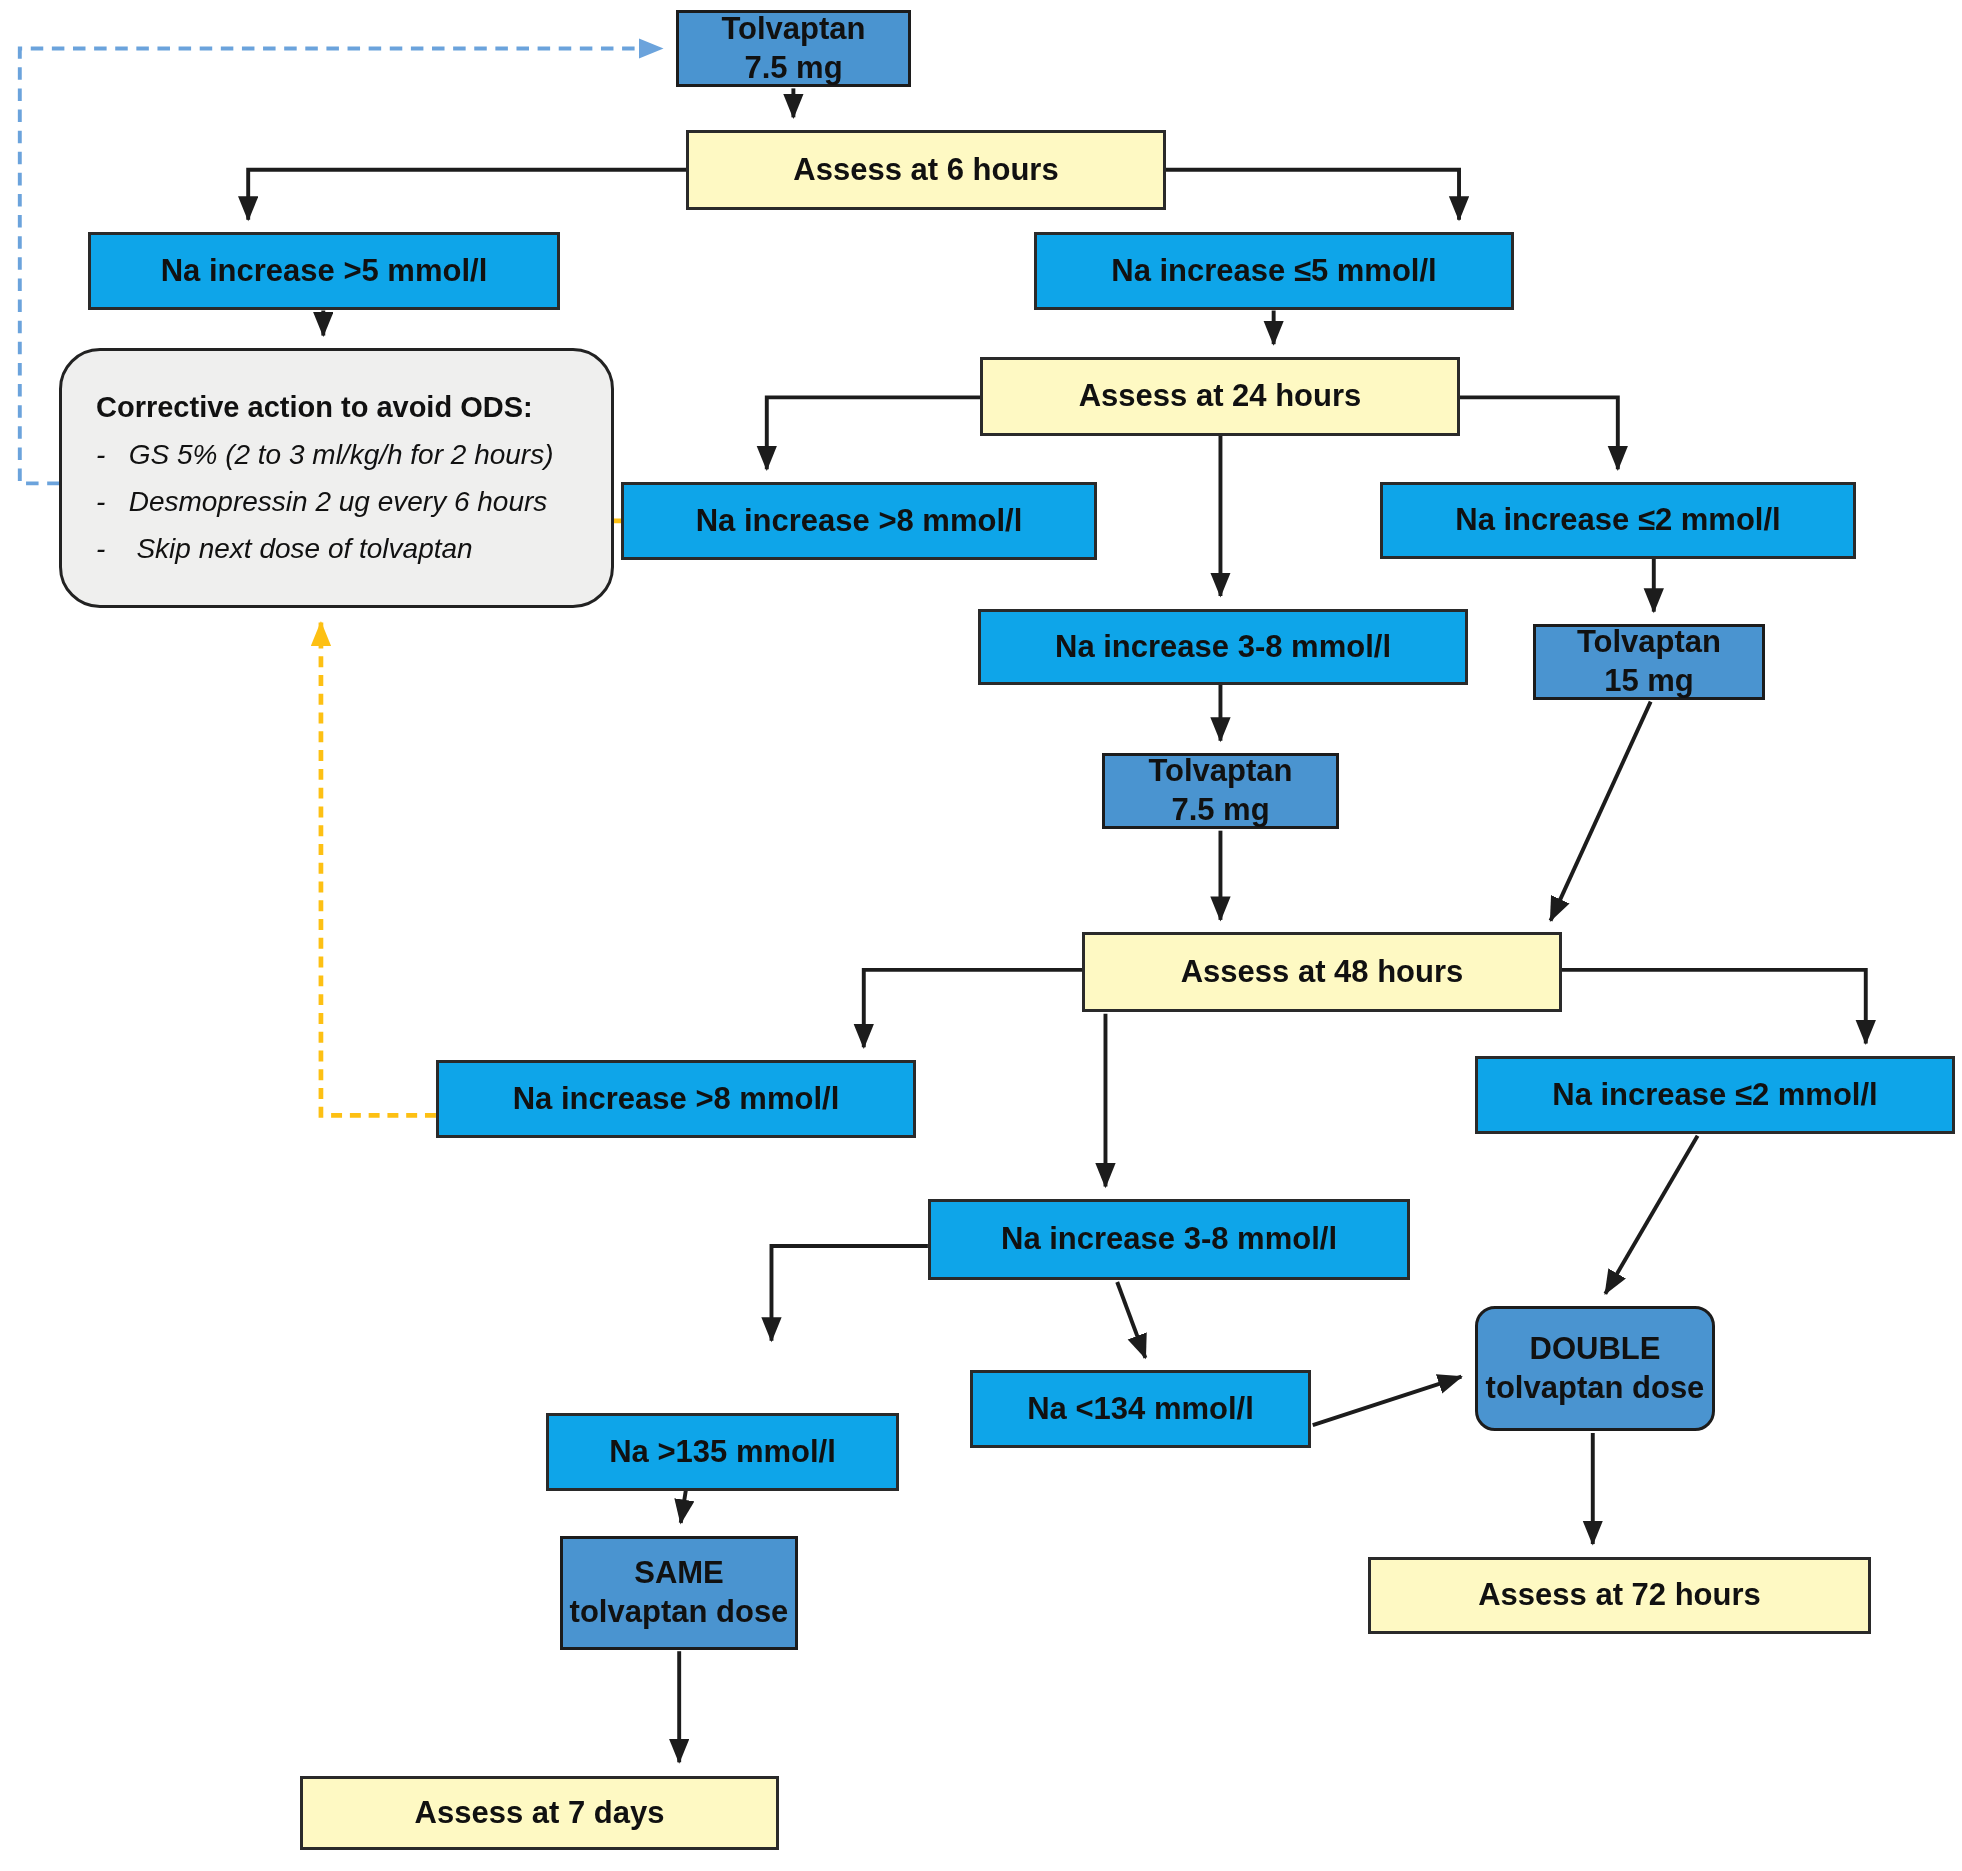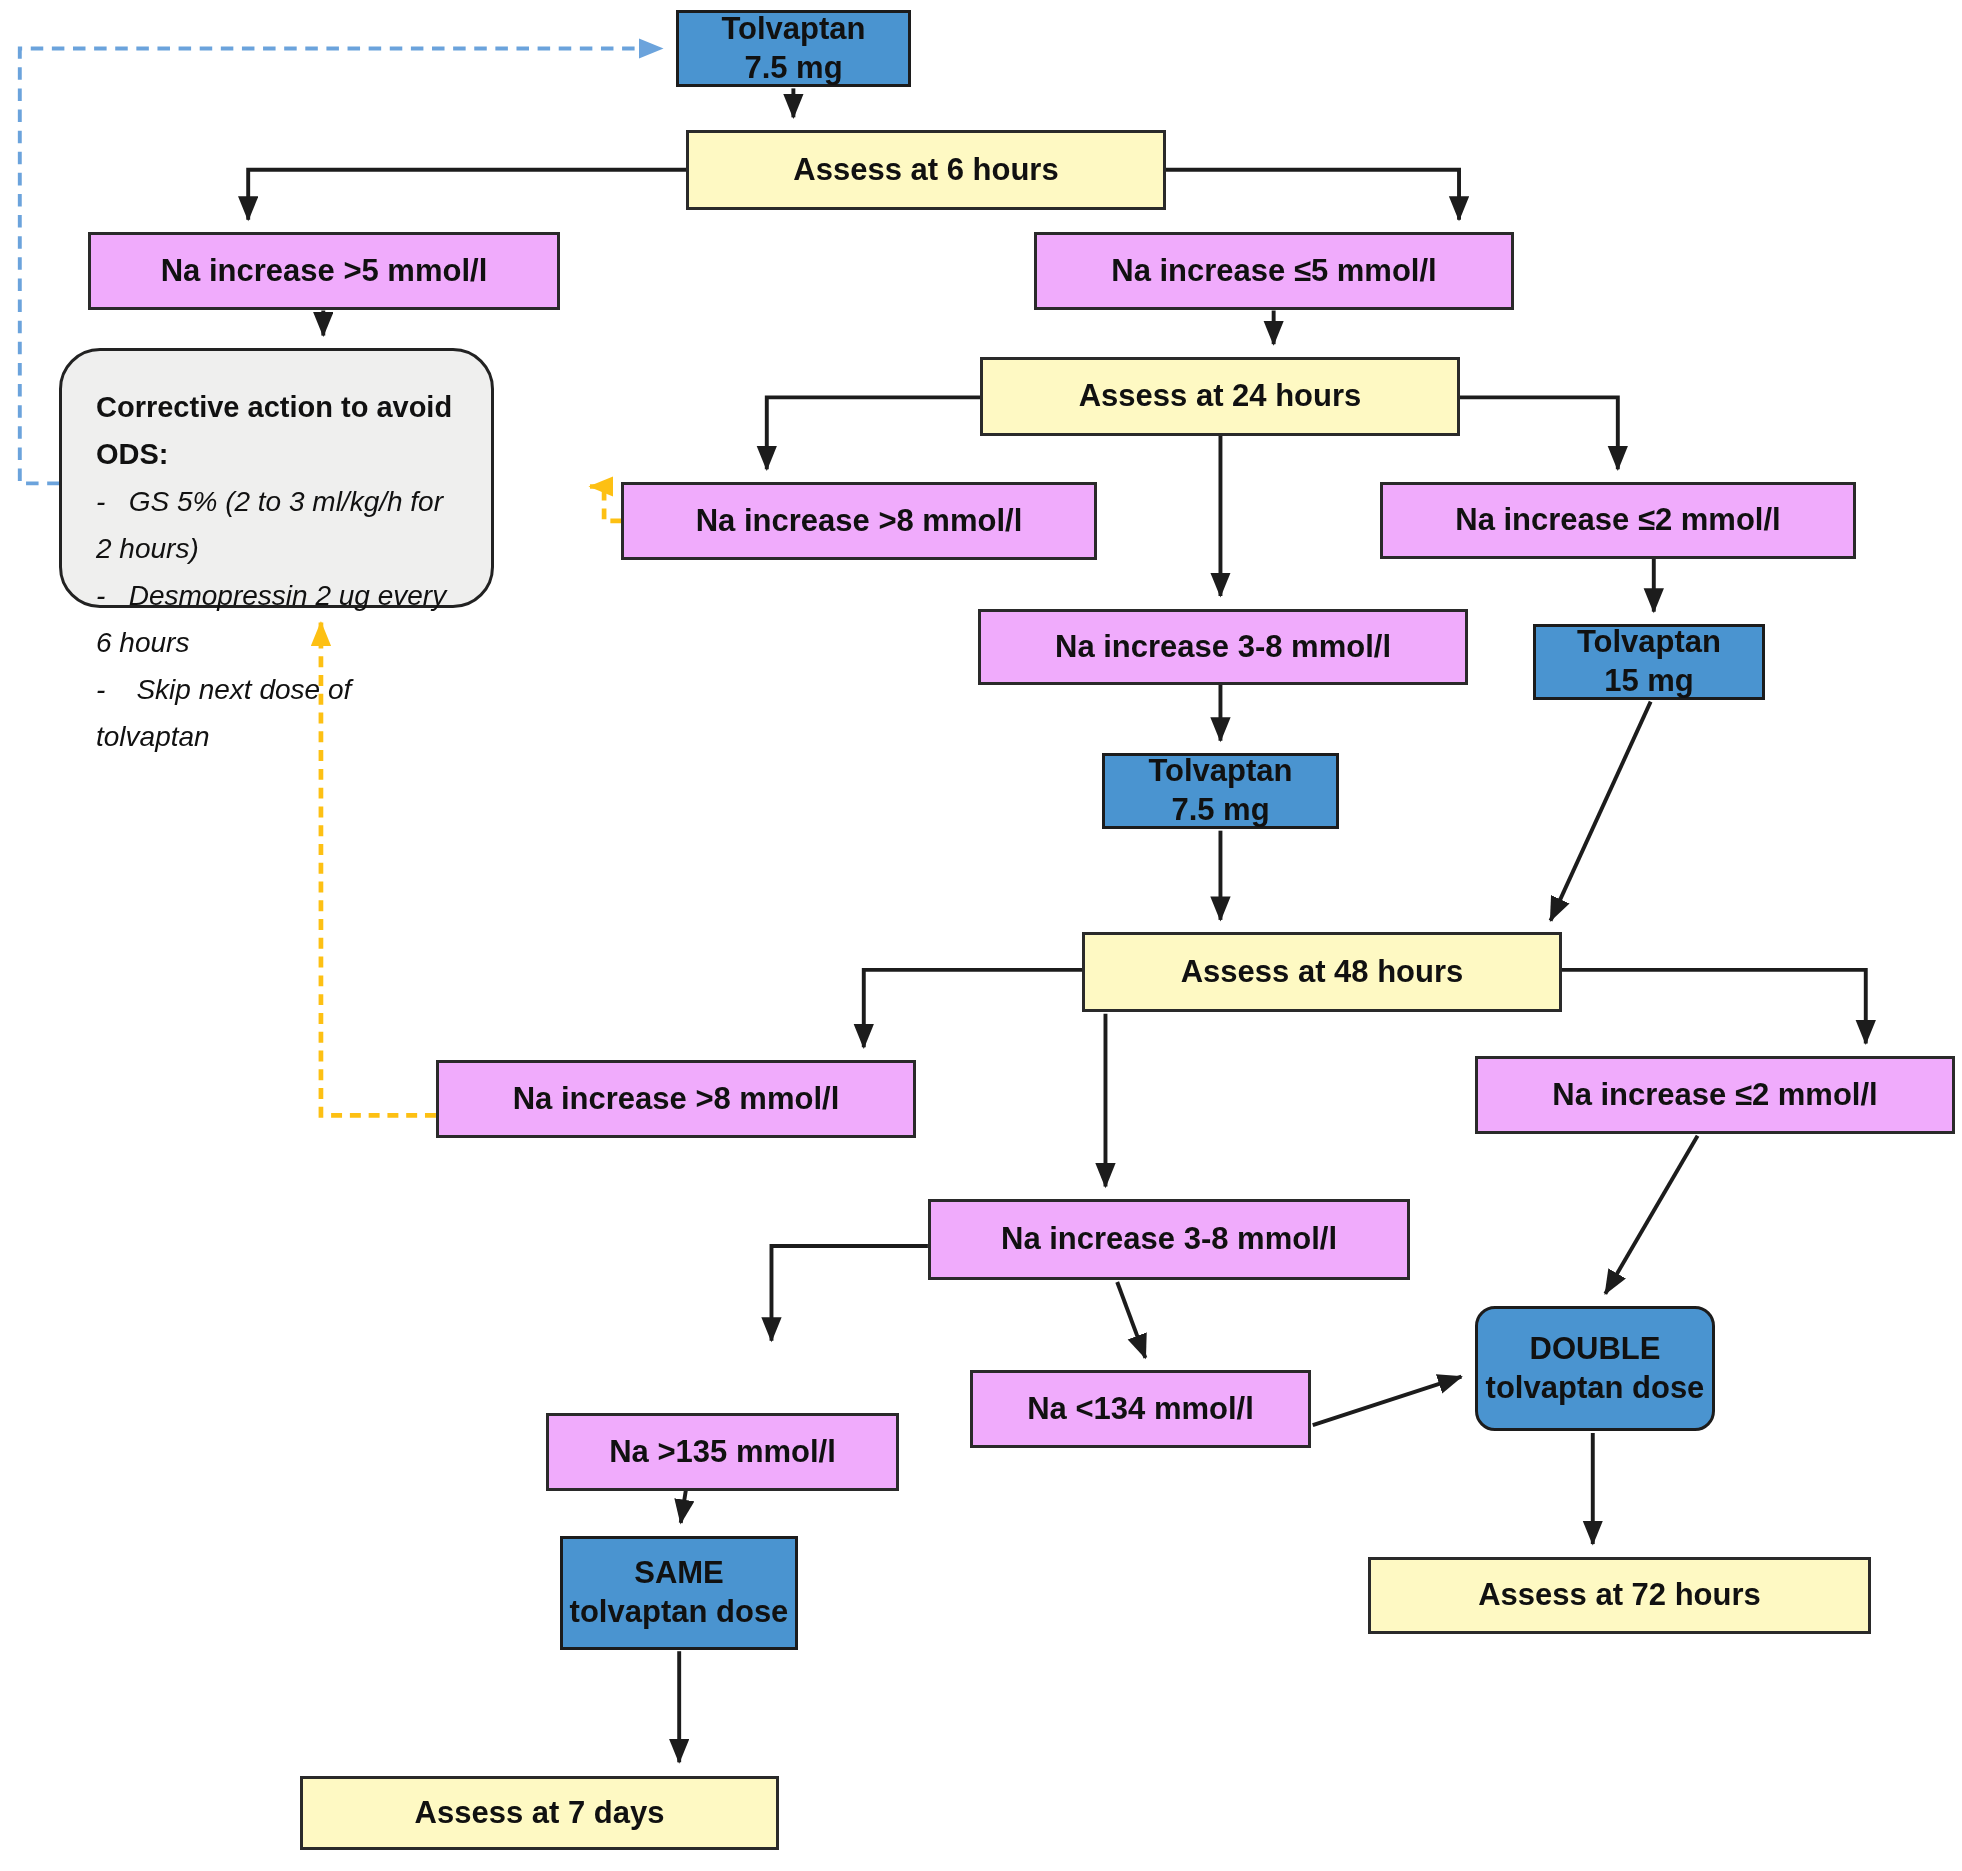--- a/index.html
+++ b/index.html
@@ -21,21 +21,21 @@
     position: absolute;
     box-sizing: border-box;
     display: flex;
     flex-direction: column;
     align-items: center;
     justify-content: center;
     font-weight: bold;
     line-height: 1.25;
   }
   .gray {
-    background: #f0abfc;
+    background: #0ea5e9;
     border: 3.1px solid #2a2a2a;
     font-size: 31px;
   }
   .light {
     background: #fef9c3;
     border: 3.1px solid #2a2a2a;
     font-size: 31px;
   }
   .blue {
     background: #4a94d0;
@@ -123,21 +123,21 @@
   </div>
 
   <div class="box gray" style="left:88px; top:232px; width:472px; height:78px;">
     <span>Na increase &gt;5 mmol/l</span>
   </div>
 
   <div class="box gray" style="left:1034px; top:232px; width:480px; height:78px;">
     <span>Na increase ≤5 mmol/l</span>
   </div>
 
-  <div class="box rounded" style="left:59px; top:348px; width:435px; height:260px;">
+  <div class="box rounded" style="left:59px; top:348px; width:555px; height:260px;">
     <div class="corrective-title">Corrective action to avoid ODS:</div>
     <div class="bullet">-   GS 5% (2 to 3 ml/kg/h for 2 hours)</div>
     <div class="bullet">-   Desmopressin 2 ug every 6 hours</div>
     <div class="bullet">-    Skip next dose of tolvaptan</div>
   </div>
 
   <div class="box light" style="left:980px; top:357px; width:480px; height:79px;">
     <span>Assess at 24 hours</span>
   </div>
 

